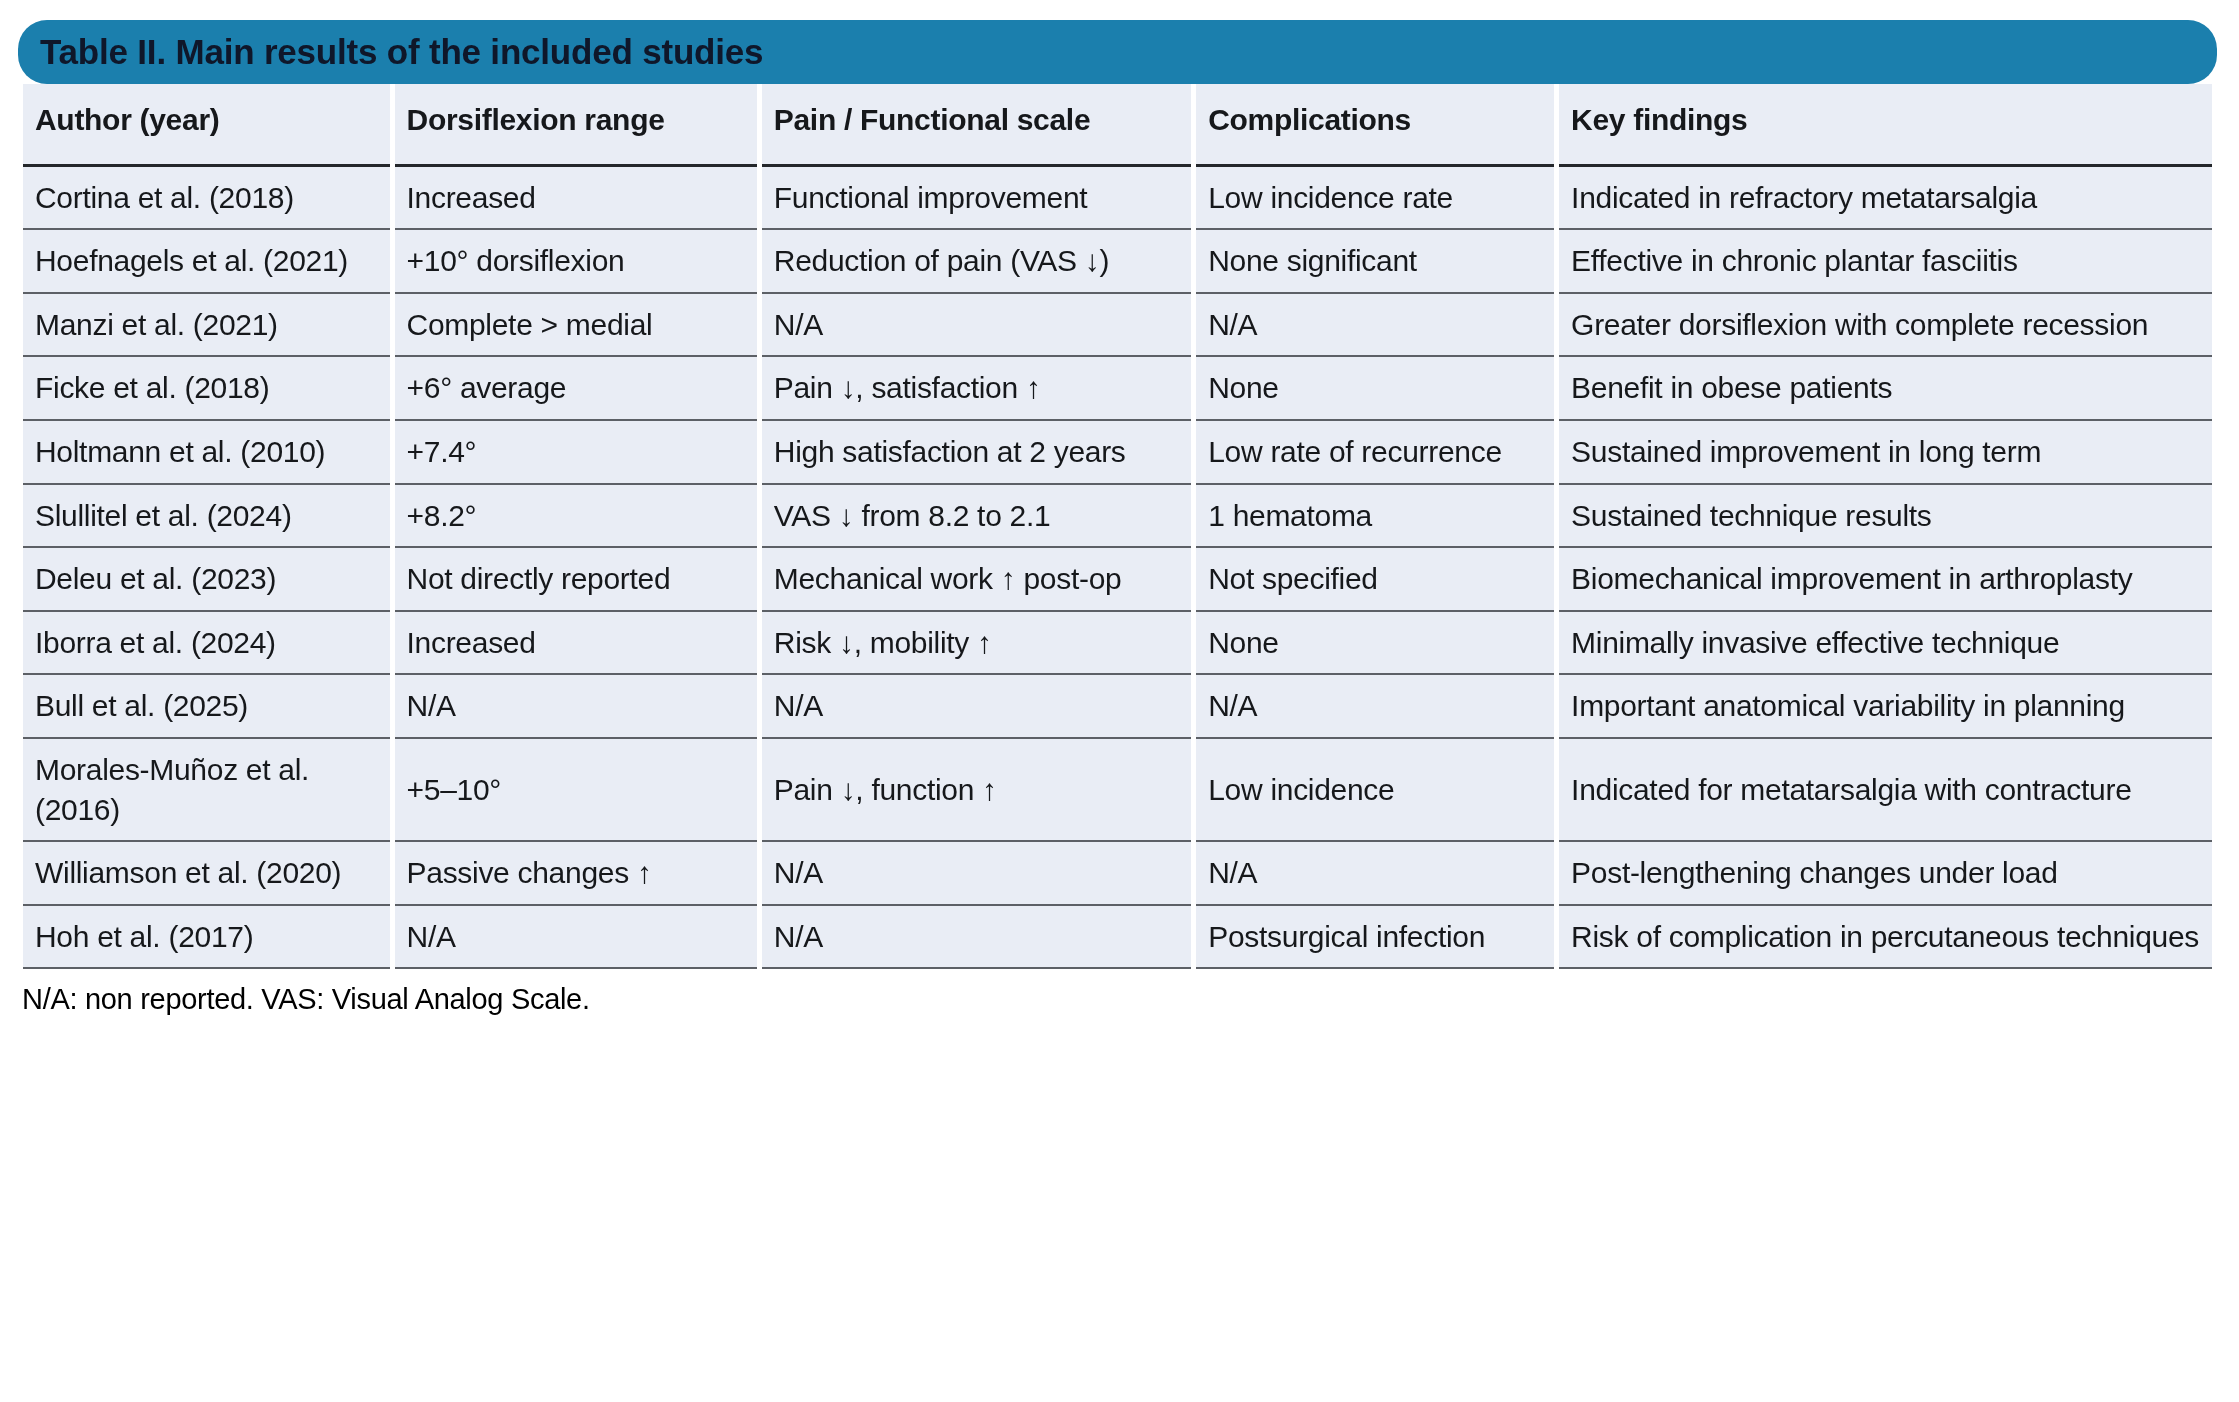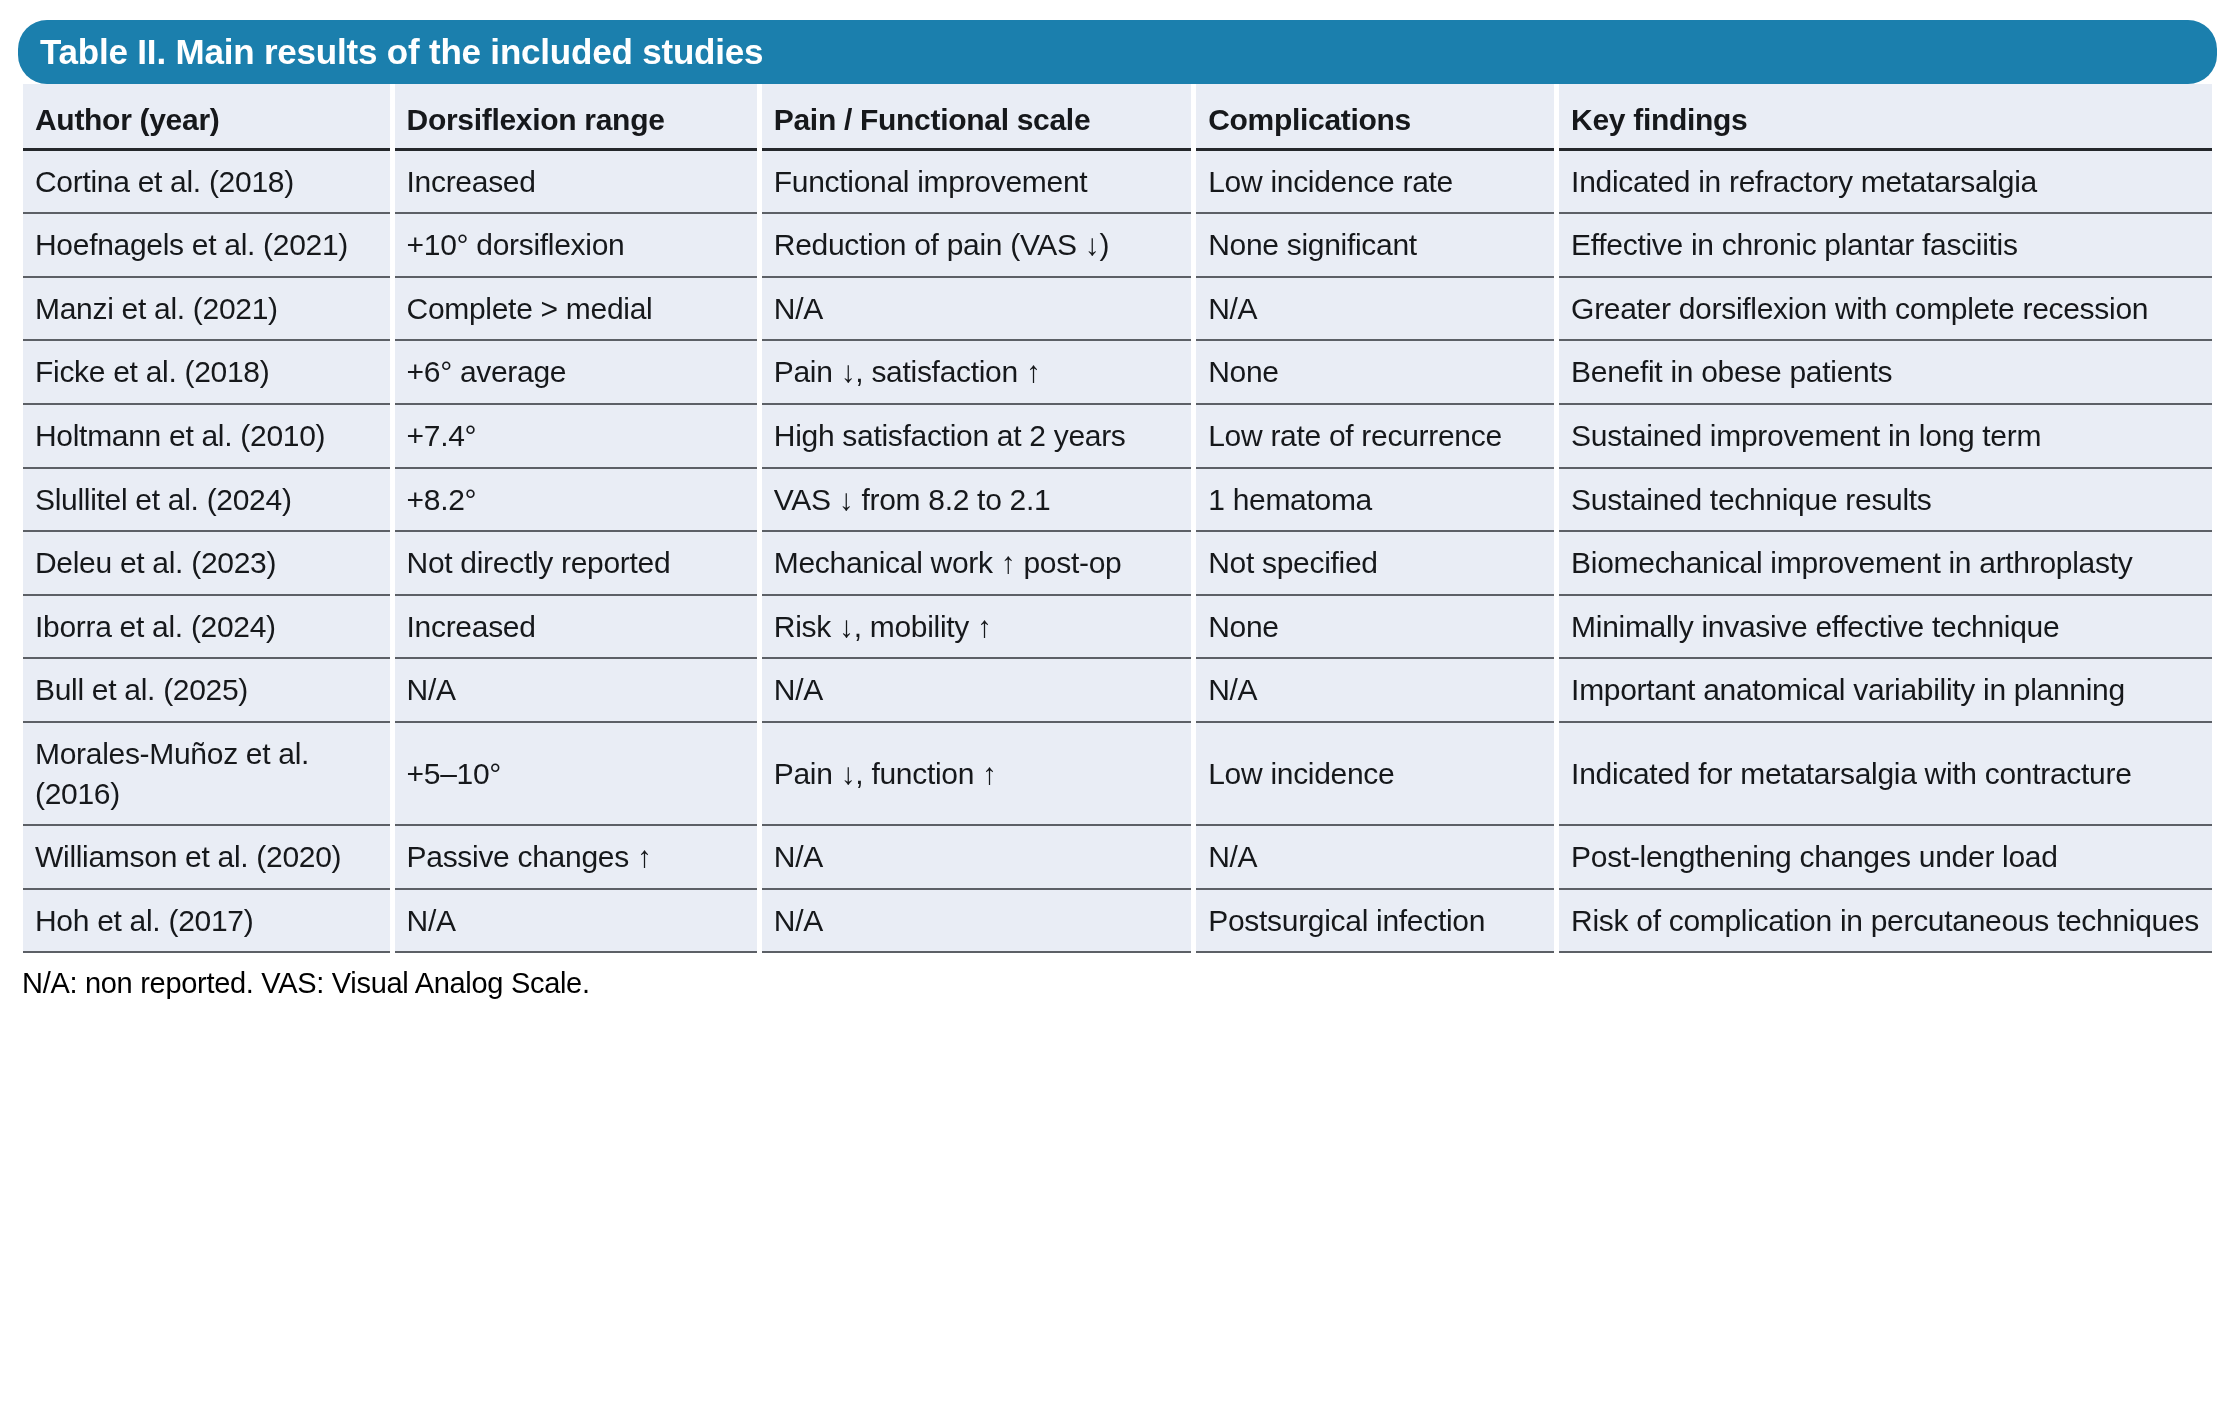--- a/index.html
+++ b/index.html
@@ -16,21 +16,21 @@
     min-height:1402px;
     font-family:"Liberation Sans", sans-serif;
     color:var(--ink);
     letter-spacing:-0.3px;
   }
   .table-wrap{
     margin:20px 22px 0 18px;
   }
   .title-bar{
     background:var(--accent);
-    color:#ffffff;
+    color:#0f172a;
     font-size:35px;
     font-weight:bold;
     padding:12px 4px 12px 22px;
     letter-spacing:-0.2px;
     border-radius:29px;
   }
   table{
     width:100%;
     border-collapse:separate;
     border-spacing:5px 0;
@@ -46,21 +46,21 @@
     text-align:left;
     vertical-align:middle;
     font-size:30px;
     line-height:1.32;
     padding:11px 12px;
   }
   th{
     font-weight:bold;
     border-bottom:3px solid var(--head-line);
     padding-top:16px;
-    padding-bottom:8px;
+    padding-bottom:24px;
   }
   td{
     border-bottom:2px solid var(--line);
     font-weight:normal;
   }
   .footnote{
     margin:14px 0 0 22px;
     font-size:29px;
     color:#000000;
   }

